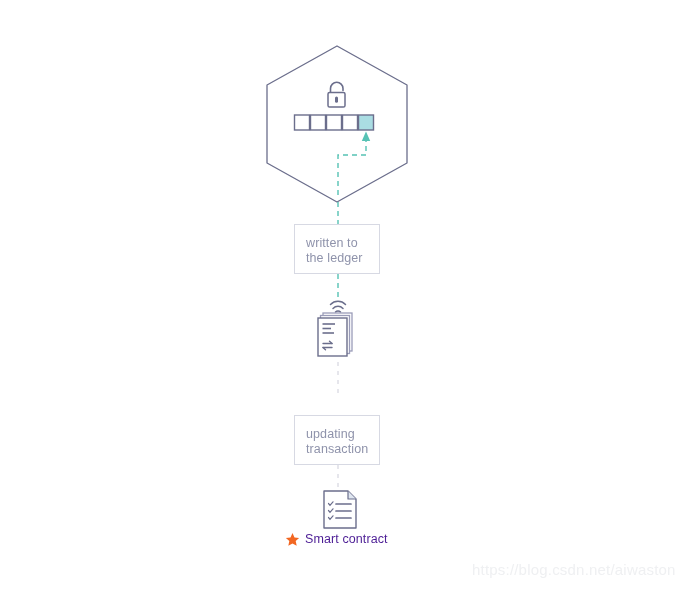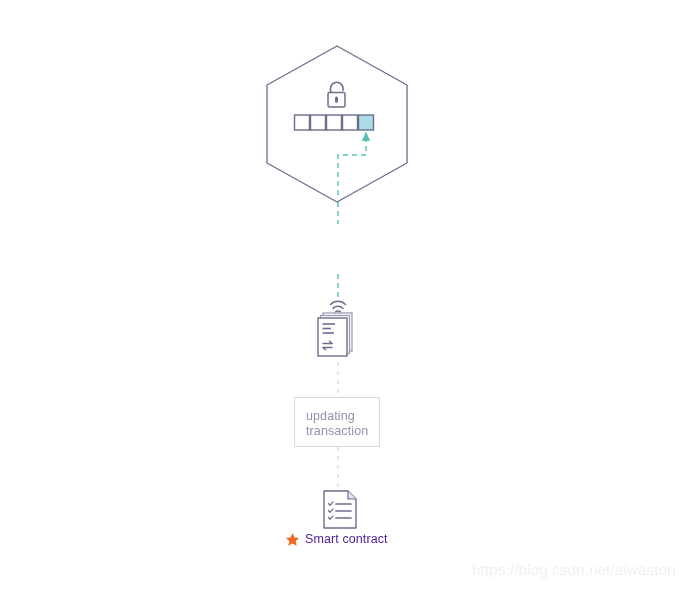--- a/index.html
+++ b/index.html
@@ -36,21 +36,21 @@
     color: #8f93ab;
     font-size: 12.5px;
     line-height: 15px;
     padding: 11px 0 0 11px;
     letter-spacing: 0.1px;
   }
   #box-written {
     left: 294px; top: 224px; width: 86px; height: 50px;
   }
   #box-updating {
-    left: 294px; top: 397px; width: 86px; height: 50px;
+    left: 294px; top: 415px; width: 86px; height: 50px;
   }
   .label-line { display: block; white-space: pre; }
 
   
   #smart-contract-caption {
     position: absolute;
     left: 285px;
     top: 530px;
     width: 130px;
     height: 18px;
@@ -165,20 +165,24 @@
         <path d="M328.5,503.5 L330,505.3 L333,501.8" stroke-width="1.2"></path>
         <line x1="336" y1="504" x2="351" y2="504" stroke-width="1.7"></line>
         <path d="M328.5,510.5 L330,512.3 L333,508.8" stroke-width="1.2"></path>
         <line x1="336" y1="511" x2="351" y2="511" stroke-width="1.7"></line>
         <path d="M328.5,517.5 L330,519.3 L333,515.8" stroke-width="1.2"></path>
         <line x1="336" y1="518" x2="351" y2="518" stroke-width="1.7"></line>
       </g>
     </g>
   </svg>
 
+  <div class="label-box" id="box-written">
+    <span class="label-line">written to</span>
+    <span class="label-line">the ledger</span>
+  </div>
 
   <div class="label-box" id="box-updating">
     <span class="label-line">updating</span>
     <span class="label-line">transaction</span>
   </div>
 
   <div id="smart-contract-caption">
     <svg class="star-icon" viewBox="0 0 24 24">
       <polygon points="12,1.6 15.2,8.6 22.6,9.4 17.1,14.5 18.7,22 12,18.2 5.3,22 6.9,14.5 1.4,9.4 8.8,8.6" fill="#f26722"></polygon>
     </svg>

